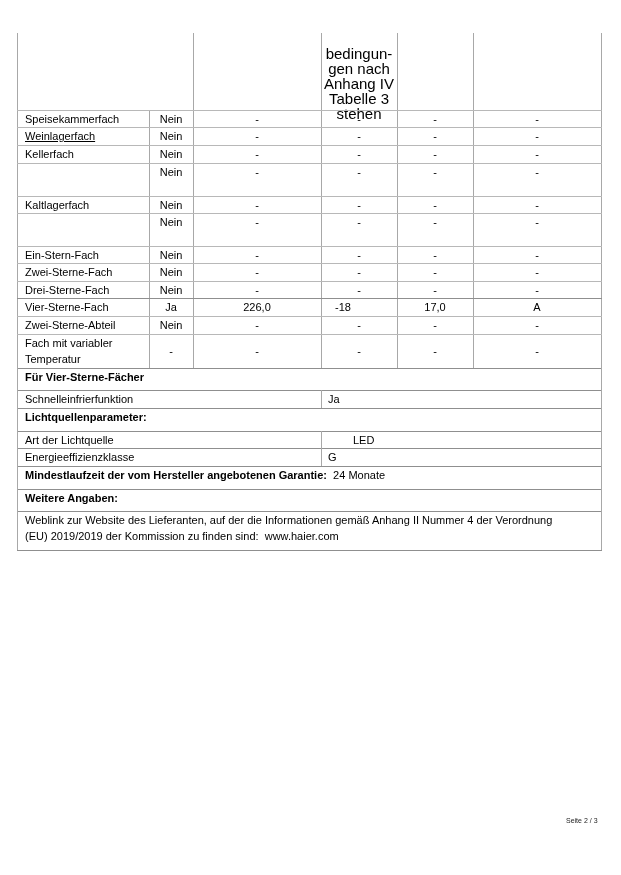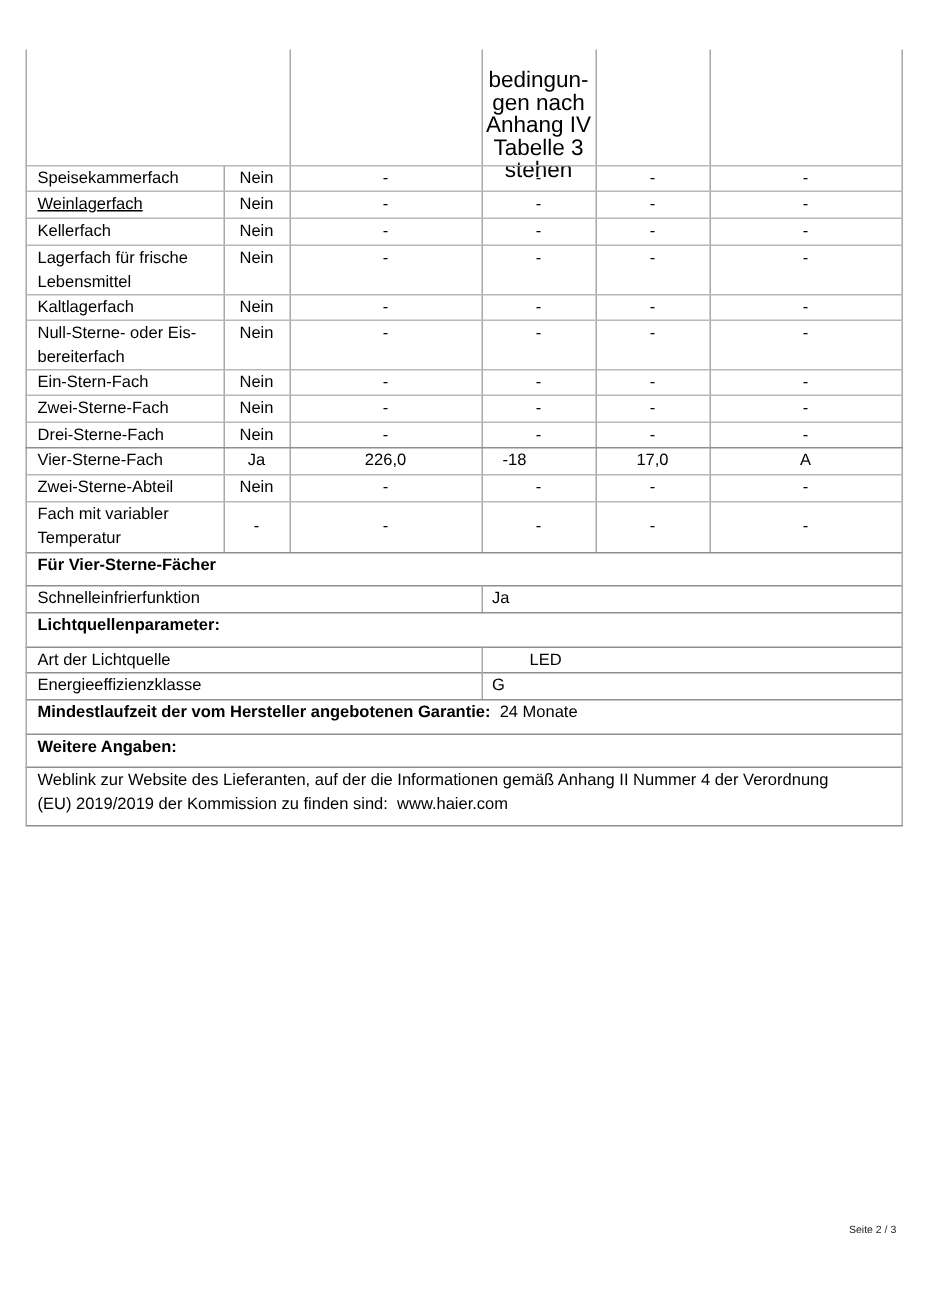--- a/index.html
+++ b/index.html
@@ -118,45 +118,37 @@
       <div class="cell" style="left: 8px; top: 1px;">
         <div>Kellerfach</div>
       </div>
       <div class="cell center" style="left: 132px; width: 44px; top: 1px;">Nein</div>
       <div class="cell center" style="left: 176px; width: 128px; top: 1px;">-</div>
       <div class="cell center" style="left: 304px; width: 76px; top: 1px;">-</div>
       <div class="cell center" style="left: 380px; width: 76px; top: 1px;">-</div>
       <div class="cell center" style="left: 456px; width: 128px; top: 1px;">-</div>
     </div>
     <div class="abs" style="left: 17px; top: 163px; width: 584px; height: 33px;">
-      <div class="cell" style="left: 8px; top: 1px;">
-        <div>Lagerfach für frische</div>
-        <div>Lebensmittel</div>
-      </div>
       <div class="cell center" style="left: 132px; width: 44px; top: 1px;">Nein</div>
       <div class="cell center" style="left: 176px; width: 128px; top: 1px;">-</div>
       <div class="cell center" style="left: 304px; width: 76px; top: 1px;">-</div>
       <div class="cell center" style="left: 380px; width: 76px; top: 1px;">-</div>
       <div class="cell center" style="left: 456px; width: 128px; top: 1px;">-</div>
     </div>
     <div class="abs" style="left: 17px; top: 196px; width: 584px; height: 17px;">
       <div class="cell" style="left: 8px; top: 1px;">
         <div>Kaltlagerfach</div>
       </div>
       <div class="cell center" style="left: 132px; width: 44px; top: 1px;">Nein</div>
       <div class="cell center" style="left: 176px; width: 128px; top: 1px;">-</div>
       <div class="cell center" style="left: 304px; width: 76px; top: 1px;">-</div>
       <div class="cell center" style="left: 380px; width: 76px; top: 1px;">-</div>
       <div class="cell center" style="left: 456px; width: 128px; top: 1px;">-</div>
     </div>
     <div class="abs" style="left: 17px; top: 213px; width: 584px; height: 33px;">
-      <div class="cell" style="left: 8px; top: 1px;">
-        <div>Null-Sterne- oder Eis-</div>
-        <div>bereiterfach</div>
-      </div>
       <div class="cell center" style="left: 132px; width: 44px; top: 1px;">Nein</div>
       <div class="cell center" style="left: 176px; width: 128px; top: 1px;">-</div>
       <div class="cell center" style="left: 304px; width: 76px; top: 1px;">-</div>
       <div class="cell center" style="left: 380px; width: 76px; top: 1px;">-</div>
       <div class="cell center" style="left: 456px; width: 128px; top: 1px;">-</div>
     </div>
     <div class="abs" style="left: 17px; top: 246px; width: 584px; height: 17px;">
       <div class="cell" style="left: 8px; top: 1px;">
         <div>Ein-Stern-Fach</div>
       </div>

